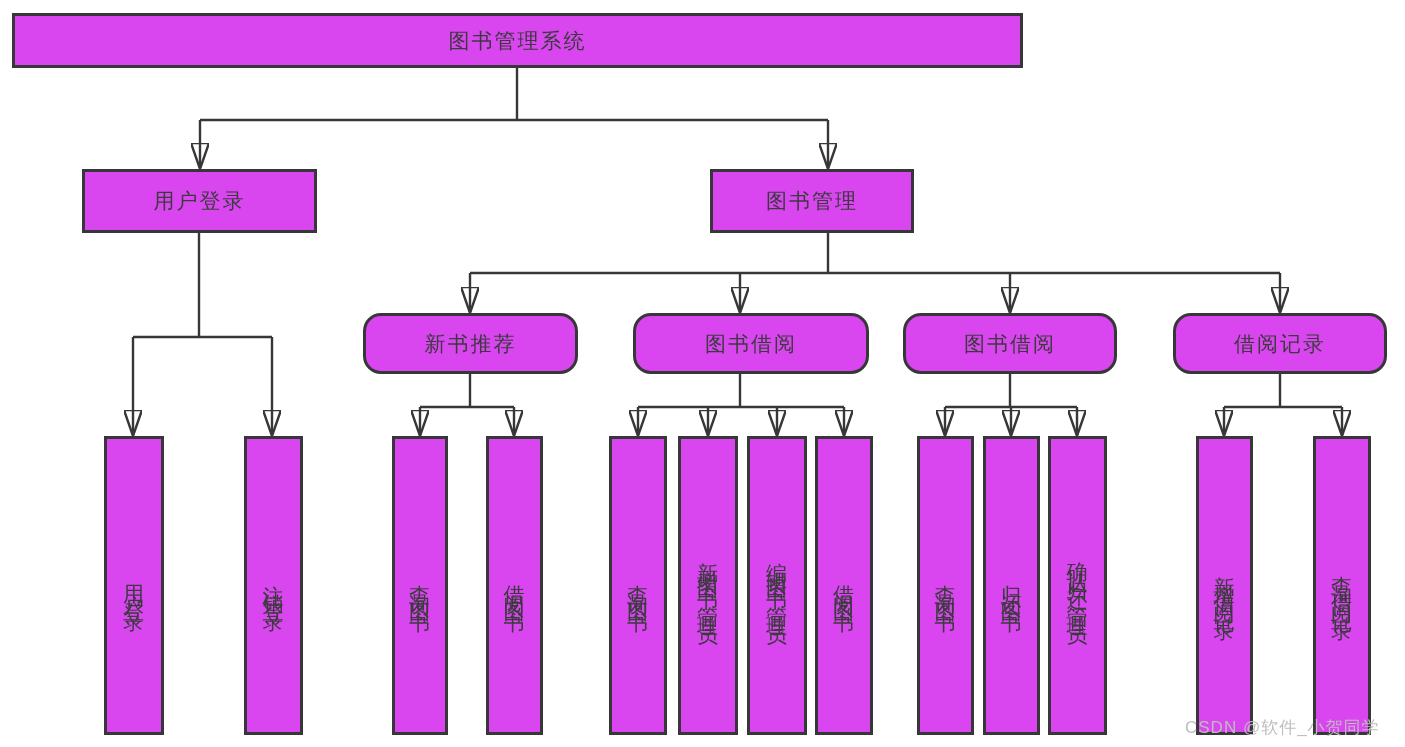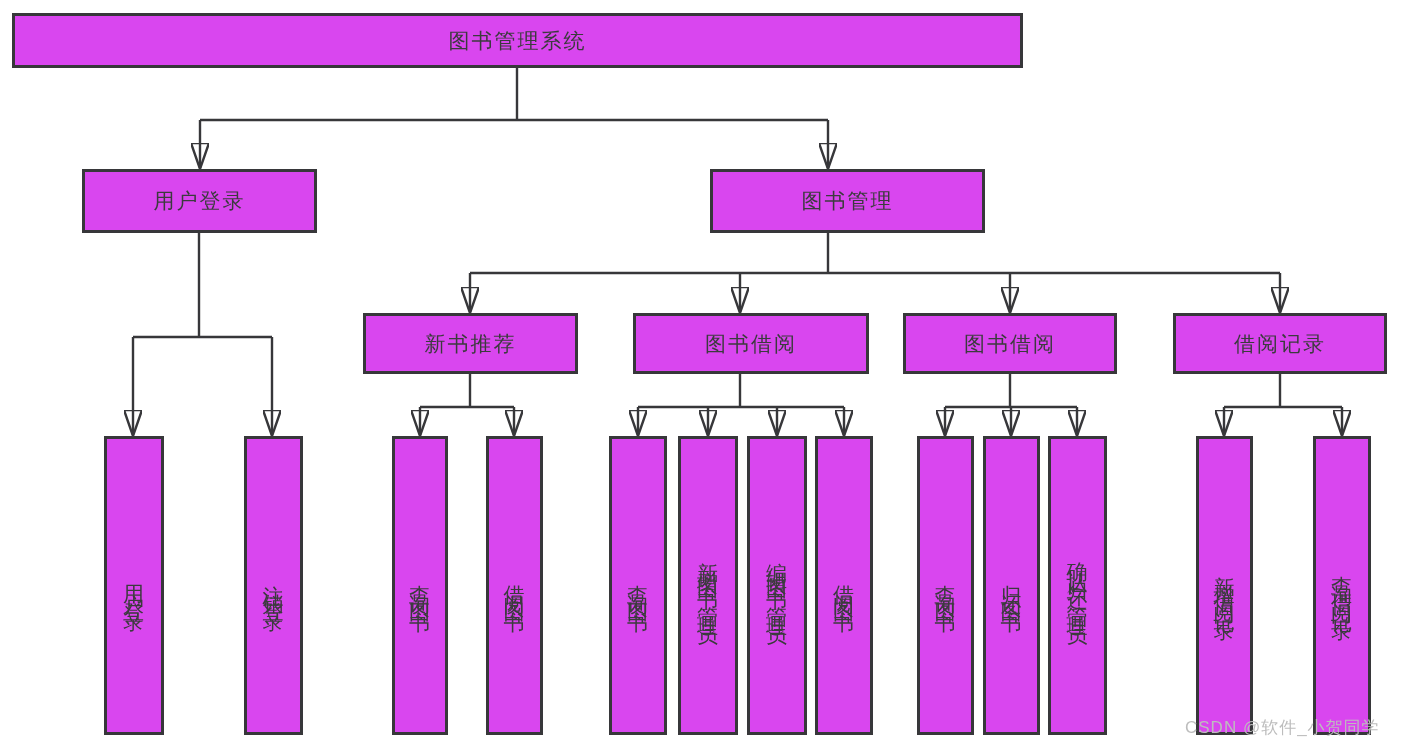--- a/index.html
+++ b/index.html
@@ -18,22 +18,22 @@
     background: #d946ef;
     color: #3b3b3d;
     display: flex;
     align-items: center;
     justify-content: center;
     z-index: 2;
   }
   .h-label { font-size: 21px; letter-spacing: 2px; white-space: nowrap; }
   .root  { left: 12px;  top: 13px;  width: 1011px; height: 55px; }
   .lvl2a { left: 82px;  top: 169px; width: 235px;  height: 64px; }
-  .lvl2b { left: 710px; top: 169px; width: 275px;  height: 64px; }
-  .lvl3  { top: 313px; height: 61px; }
+  .lvl2b { left: 710px; top: 169px; width: 204px;  height: 64px; }
+  .lvl3  { top: 313px; height: 61px; border-radius: 18px; }
   .l3a { left: 363px;  width: 215px; }
   .l3b { left: 633px;  width: 236px; }
   .l3c { left: 903px;  width: 214px; }
   .l3d { left: 1173px; width: 214px; }
   .leaf {
     top: 436px;
     height: 299px;
     border-width: 3px;
   }
   .leaf .v-label {

